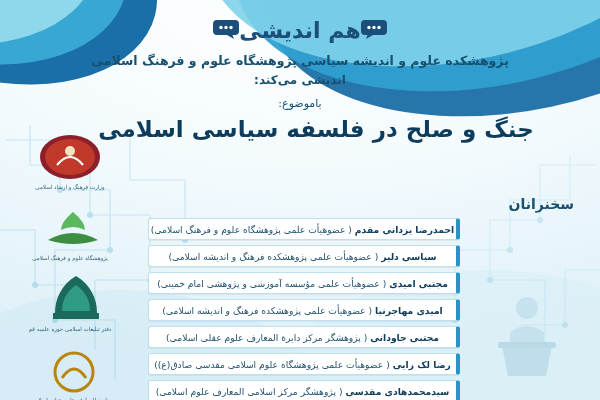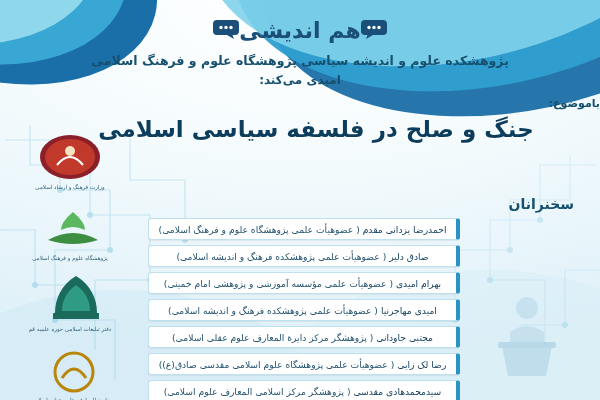--- a/index.html
+++ b/index.html
@@ -34,21 +34,21 @@
   .header{position:absolute;top:18px;left:0;right:0;text-align:center;}
   .brandrow{display:flex;align-items:center;justify-content:center;}
   .brand{
     font-size:22px;font-weight:bold;color:#1b4f7a;letter-spacing:.5px;
   }
   .bubble{display:inline-block;}
   .subtitle{
     margin-top:6px;font-size:12.5px;color:#17506f;font-weight:bold;line-height:1.9;
   }
   .holds{font-size:12px;color:#17506f;font-weight:bold;}
-  .topicLabel{margin-top:10px;font-size:11px;color:#15506f;font-weight:bold;text-align:right;}
+  .topicLabel{margin-top:10px;font-size:11px;color:#15506f;font-weight:normal;}
   .topic{
     margin-top:6px;font-size:23px;font-weight:bold;color:#0d3d5c;
     text-shadow:0 1px 0 #ffffff;
     padding-left:32px;
   }
 
   
   .speakersHead{
     position:absolute;right:26px;top:196px;
     font-size:14px;font-weight:bold;color:#16506f;margin-left:12px;
@@ -62,21 +62,21 @@
     border:1px solid #bfe0ee;
     border-right:4px solid #2a93c6;
     border-radius:3px;
     height:20px;
     display:flex;align-items:center;justify-content:center;
     box-shadow:0 1px 1px rgba(0,0,0,.06);
     font-size:9.2px;color:#123;
     white-space:nowrap;overflow:hidden;
     padding:0 6px;
   }
-  .sname{font-weight:normal;color:#0e3c5a;}
+  .sname{font-weight:bold;color:#0e3c5a;}
   .srole{color:#24536e;font-weight:normal;}
 
   
   .logos{
     position:absolute;left:10px;top:130px;width:120px;
     display:flex;flex-direction:column;align-items:center;gap:10px;
   }
   .logo{width:70px;height:58px;display:flex;align-items:center;justify-content:center;}
   .logocap{font-size:5.5px;color:#2c5f7a;text-align:center;line-height:1.3;margin-top:-4px;}
 
@@ -144,38 +144,38 @@
       <span class="bubble">
         <svg width="26" height="20" viewBox="0 0 26 20">
           <path d="M22,1 H4 a4,4 0 0 0 -4,4 v7 a4,4 0 0 0 4,4 h10 l7,4 -1.5,-4 H22 a4,4 0 0 0 4,-4 V5 a4,4 0 0 0 -4,-4 z" fill="#1b4f7a"></path>
           <circle cx="8" cy="8.5" r="1.7" fill="#fff"></circle>
             <circle cx="13" cy="8.5" r="1.7" fill="#fff"></circle>
             <circle cx="18" cy="8.5" r="1.7" fill="#fff"></circle>
         </svg>
       </span>
     </div>
     <div class="subtitle">پژوهشکده علوم و اندیشه سیاسی پژوهشگاه علوم و فرهنگ اسلامی</div>
-    <div class="holds">امیدی می‌کند:</div>
+    <div class="holds">اندیشی می‌کند:</div>
     <div class="topicLabel">باموضوع:</div>
     <div class="topic">جنگ و صلح در فلسفه سیاسی اسلامی</div>
   </div>
 
   <div class="speakersHead">سخنرانان</div>
 
   <div class="speakers">
     <div class="srow">
       <span class="sname">احمدرضا یزدانی مقدم</span>&nbsp;
       <span class="srole">( عضوهیأت علمی پژوهشگاه علوم و فرهنگ اسلامی)</span>
     </div>
     <div class="srow">
-      <span class="sname">صادق دلیر</span>&nbsp;
+      <span class="sname">سیاسی دلیر</span>&nbsp;
       <span class="srole">( عضوهیأت علمی پژوهشکده فرهنگ و اندیشه اسلامی)</span>
     </div>
     <div class="srow">
-      <span class="sname">بهرام امیدی</span>&nbsp;
+      <span class="sname">مجتبی امیدی</span>&nbsp;
       <span class="srole">( عضوهیأت علمی مؤسسه آموزشی و پژوهشی امام خمینی)</span>
     </div>
     <div class="srow">
       <span class="sname">امیدی مهاجرنیا</span>&nbsp;
       <span class="srole">( عضوهیأت علمی پژوهشکده فرهنگ و اندیشه اسلامی)</span>
     </div>
     <div class="srow">
       <span class="sname">مجتبی جاودانی</span>&nbsp;
       <span class="srole">( پژوهشگر مرکز دایرة المعارف علوم عقلی اسلامی)</span>
     </div>

